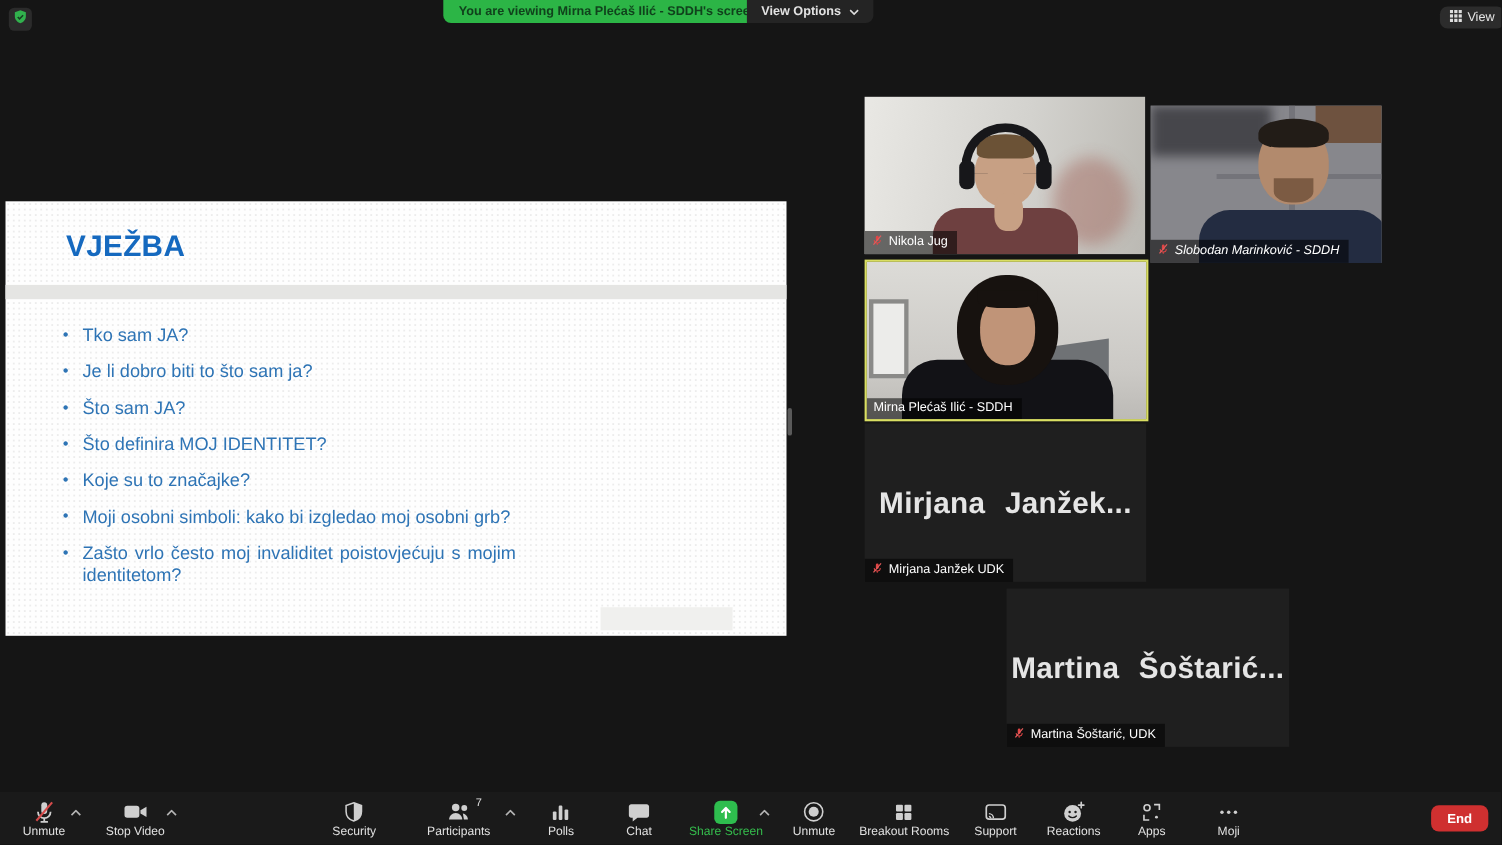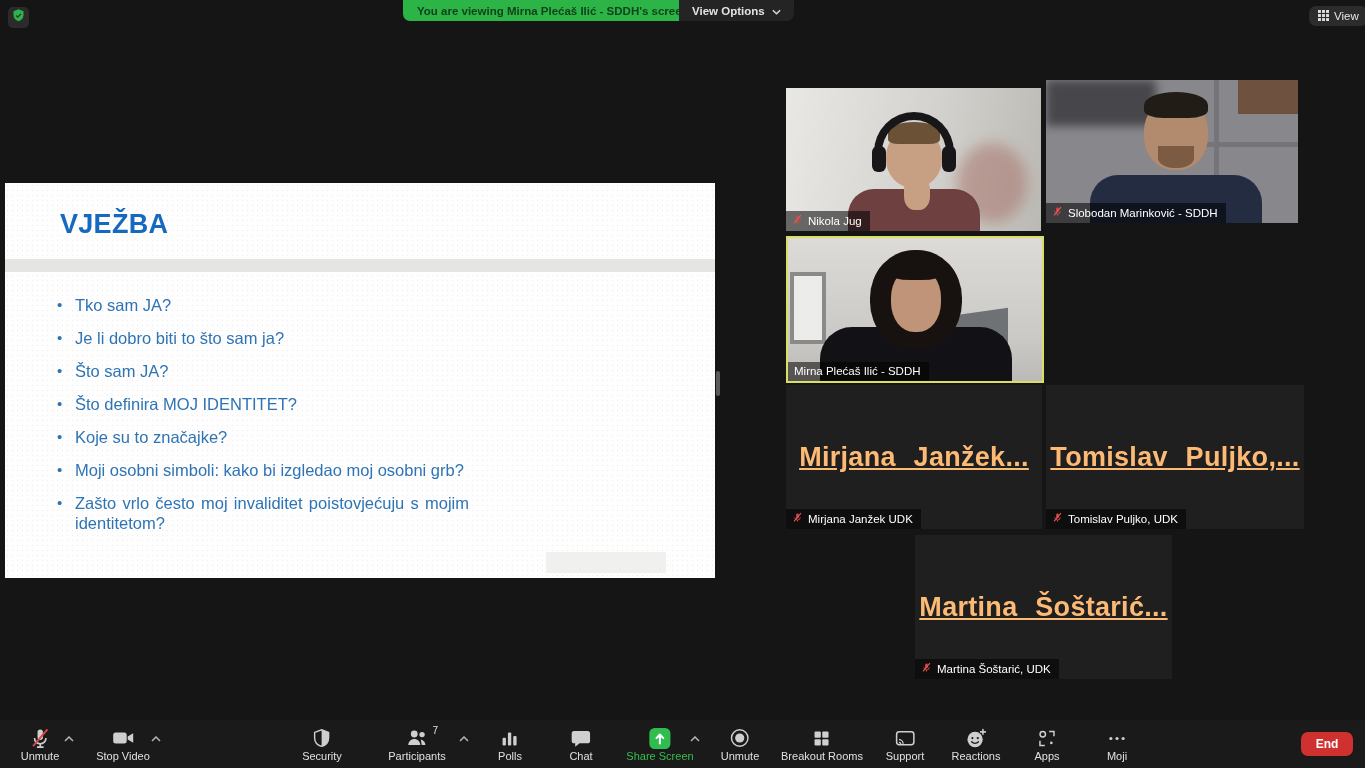--- a/index.html
+++ b/index.html
@@ -21,21 +21,21 @@
   .slide-list li{position:relative;color:#2e74b5;font-size:16.5px;line-height:20px;margin:0 0 13px 0;padding-left:18px;}
   .slide-list li::before{content:"•";position:absolute;left:0;top:0;color:#2e74b5;font-size:15px;}
   .slide-list li.justify{max-width:412px;text-align:justify;}
   .slide-gray-rect{position:absolute;left:541px;top:369px;width:120px;height:21px;background:#f0f0ee;}
   .doc-scrollbar{position:absolute;left:716px;top:371px;width:4px;height:25px;background:#5a5a5a;border-radius:2px;}
 
   
   .tile{position:absolute;background:#1f1f1f;overflow:hidden;}
   .tile.active{border:2px solid #dadf63;}
   .name-label{position:absolute;left:0;bottom:0;background:rgba(0,0,0,0.55);color:#fff;font-size:11.5px;padding:3px 8px 4px 6px;display:flex;align-items:center;gap:5px;white-space:nowrap;z-index:5;}
-  .tile-display{position:absolute;inset:0;display:flex;align-items:center;justify-content:center;color:#fdba74;font-weight:bold;font-size:27px;word-spacing:10px;letter-spacing:0.3px;text-decoration:underline;}
+  .tile-display{position:absolute;inset:0;display:flex;align-items:center;justify-content:center;color:#e5e5e5;font-weight:bold;font-size:27px;word-spacing:10px;letter-spacing:0.3px;}
   .shape{position:absolute;}
 
   
   .t-nikola{background:linear-gradient(100deg,#e9e8e4 0%,#d3d2ce 55%,#bbb9b3 100%);}
   .nk-blob{right:14px;top:55px;width:70px;height:80px;background:#a2645a;opacity:.45;border-radius:50%;filter:blur(7px);}
   .nk-head{left:100px;top:40px;width:56px;height:60px;background:#c7a084;border-radius:48%;}
   .nk-hair{left:102px;top:34px;width:52px;height:22px;background:#6b5236;border-radius:50% 50% 20% 20%;}
   .nk-cup-l{left:86px;top:58px;width:14px;height:26px;background:#17171a;border-radius:6px;}
   .nk-cup-r{left:156px;top:58px;width:14px;height:26px;background:#17171a;border-radius:6px;}
   .nk-band{left:88px;top:24px;width:80px;height:46px;border:8px solid #17171a;border-bottom:none;border-radius:44px 44px 0 0;background:transparent;}
@@ -159,21 +159,21 @@
       <span><svg width="11" height="11" viewBox="0 0 24 24">
             <rect x="9.2" y="3" width="5.6" height="10.5" rx="2.8" fill="#e04545"></rect>
             <path d="M6 11.5a6 6 0 0 0 12 0" stroke="#e04545" stroke-width="2" fill="none"></path>
             <path d="M12 17.5V21" stroke="#e04545" stroke-width="2"></path>
             <path d="M4.5 20.5L19.5 2.5" stroke="#e45c5c" stroke-width="2.3"></path>
           </svg></span>
       <span>Nikola Jug</span>
     </div>
   </div>
 
-  <div class="tile t-slobodan" style="left:1046px;top:80px;width:252px;height:143px;">
+  <div class="tile t-slobodan" style="left:1046px;top:96px;width:210px;height:143px;font-style:italic;">
     <div class="shape sl-window"></div>
     <div class="shape sl-shelf"></div>
     <div class="shape sl-dark"></div>
     <div class="shape sl-body"></div>
     <div class="shape sl-head"></div>
     <div class="shape sl-hair"></div>
     <div class="shape sl-beard"></div>
     <div class="name-label">
       <span><svg width="11" height="11" viewBox="0 0 24 24">
             <rect x="9.2" y="3" width="5.6" height="10.5" rx="2.8" fill="#e04545"></rect>
@@ -204,32 +204,20 @@
       <span><svg width="11" height="11" viewBox="0 0 24 24">
             <rect x="9.2" y="3" width="5.6" height="10.5" rx="2.8" fill="#e04545"></rect>
             <path d="M6 11.5a6 6 0 0 0 12 0" stroke="#e04545" stroke-width="2" fill="none"></path>
             <path d="M12 17.5V21" stroke="#e04545" stroke-width="2"></path>
             <path d="M4.5 20.5L19.5 2.5" stroke="#e45c5c" stroke-width="2.3"></path>
           </svg></span>
       <span>Mirjana Janžek UDK</span>
     </div>
   </div>
 
-  <div class="tile" style="left:1046px;top:385px;width:258px;height:144px;">
-    <div class="tile-display">Tomislav Puljko,...</div>
-    <div class="name-label">
-      <span><svg width="11" height="11" viewBox="0 0 24 24">
-            <rect x="9.2" y="3" width="5.6" height="10.5" rx="2.8" fill="#e04545"></rect>
-            <path d="M6 11.5a6 6 0 0 0 12 0" stroke="#e04545" stroke-width="2" fill="none"></path>
-            <path d="M12 17.5V21" stroke="#e04545" stroke-width="2"></path>
-            <path d="M4.5 20.5L19.5 2.5" stroke="#e45c5c" stroke-width="2.3"></path>
-          </svg></span>
-      <span>Tomislav Puljko, UDK</span>
-    </div>
-  </div>
 
   <div class="tile" style="left:915px;top:535px;width:257px;height:144px;">
     <div class="tile-display">Martina Šoštarić...</div>
     <div class="name-label">
       <span><svg width="11" height="11" viewBox="0 0 24 24">
             <rect x="9.2" y="3" width="5.6" height="10.5" rx="2.8" fill="#e04545"></rect>
             <path d="M6 11.5a6 6 0 0 0 12 0" stroke="#e04545" stroke-width="2" fill="none"></path>
             <path d="M12 17.5V21" stroke="#e04545" stroke-width="2"></path>
             <path d="M4.5 20.5L19.5 2.5" stroke="#e45c5c" stroke-width="2.3"></path>
           </svg></span>

